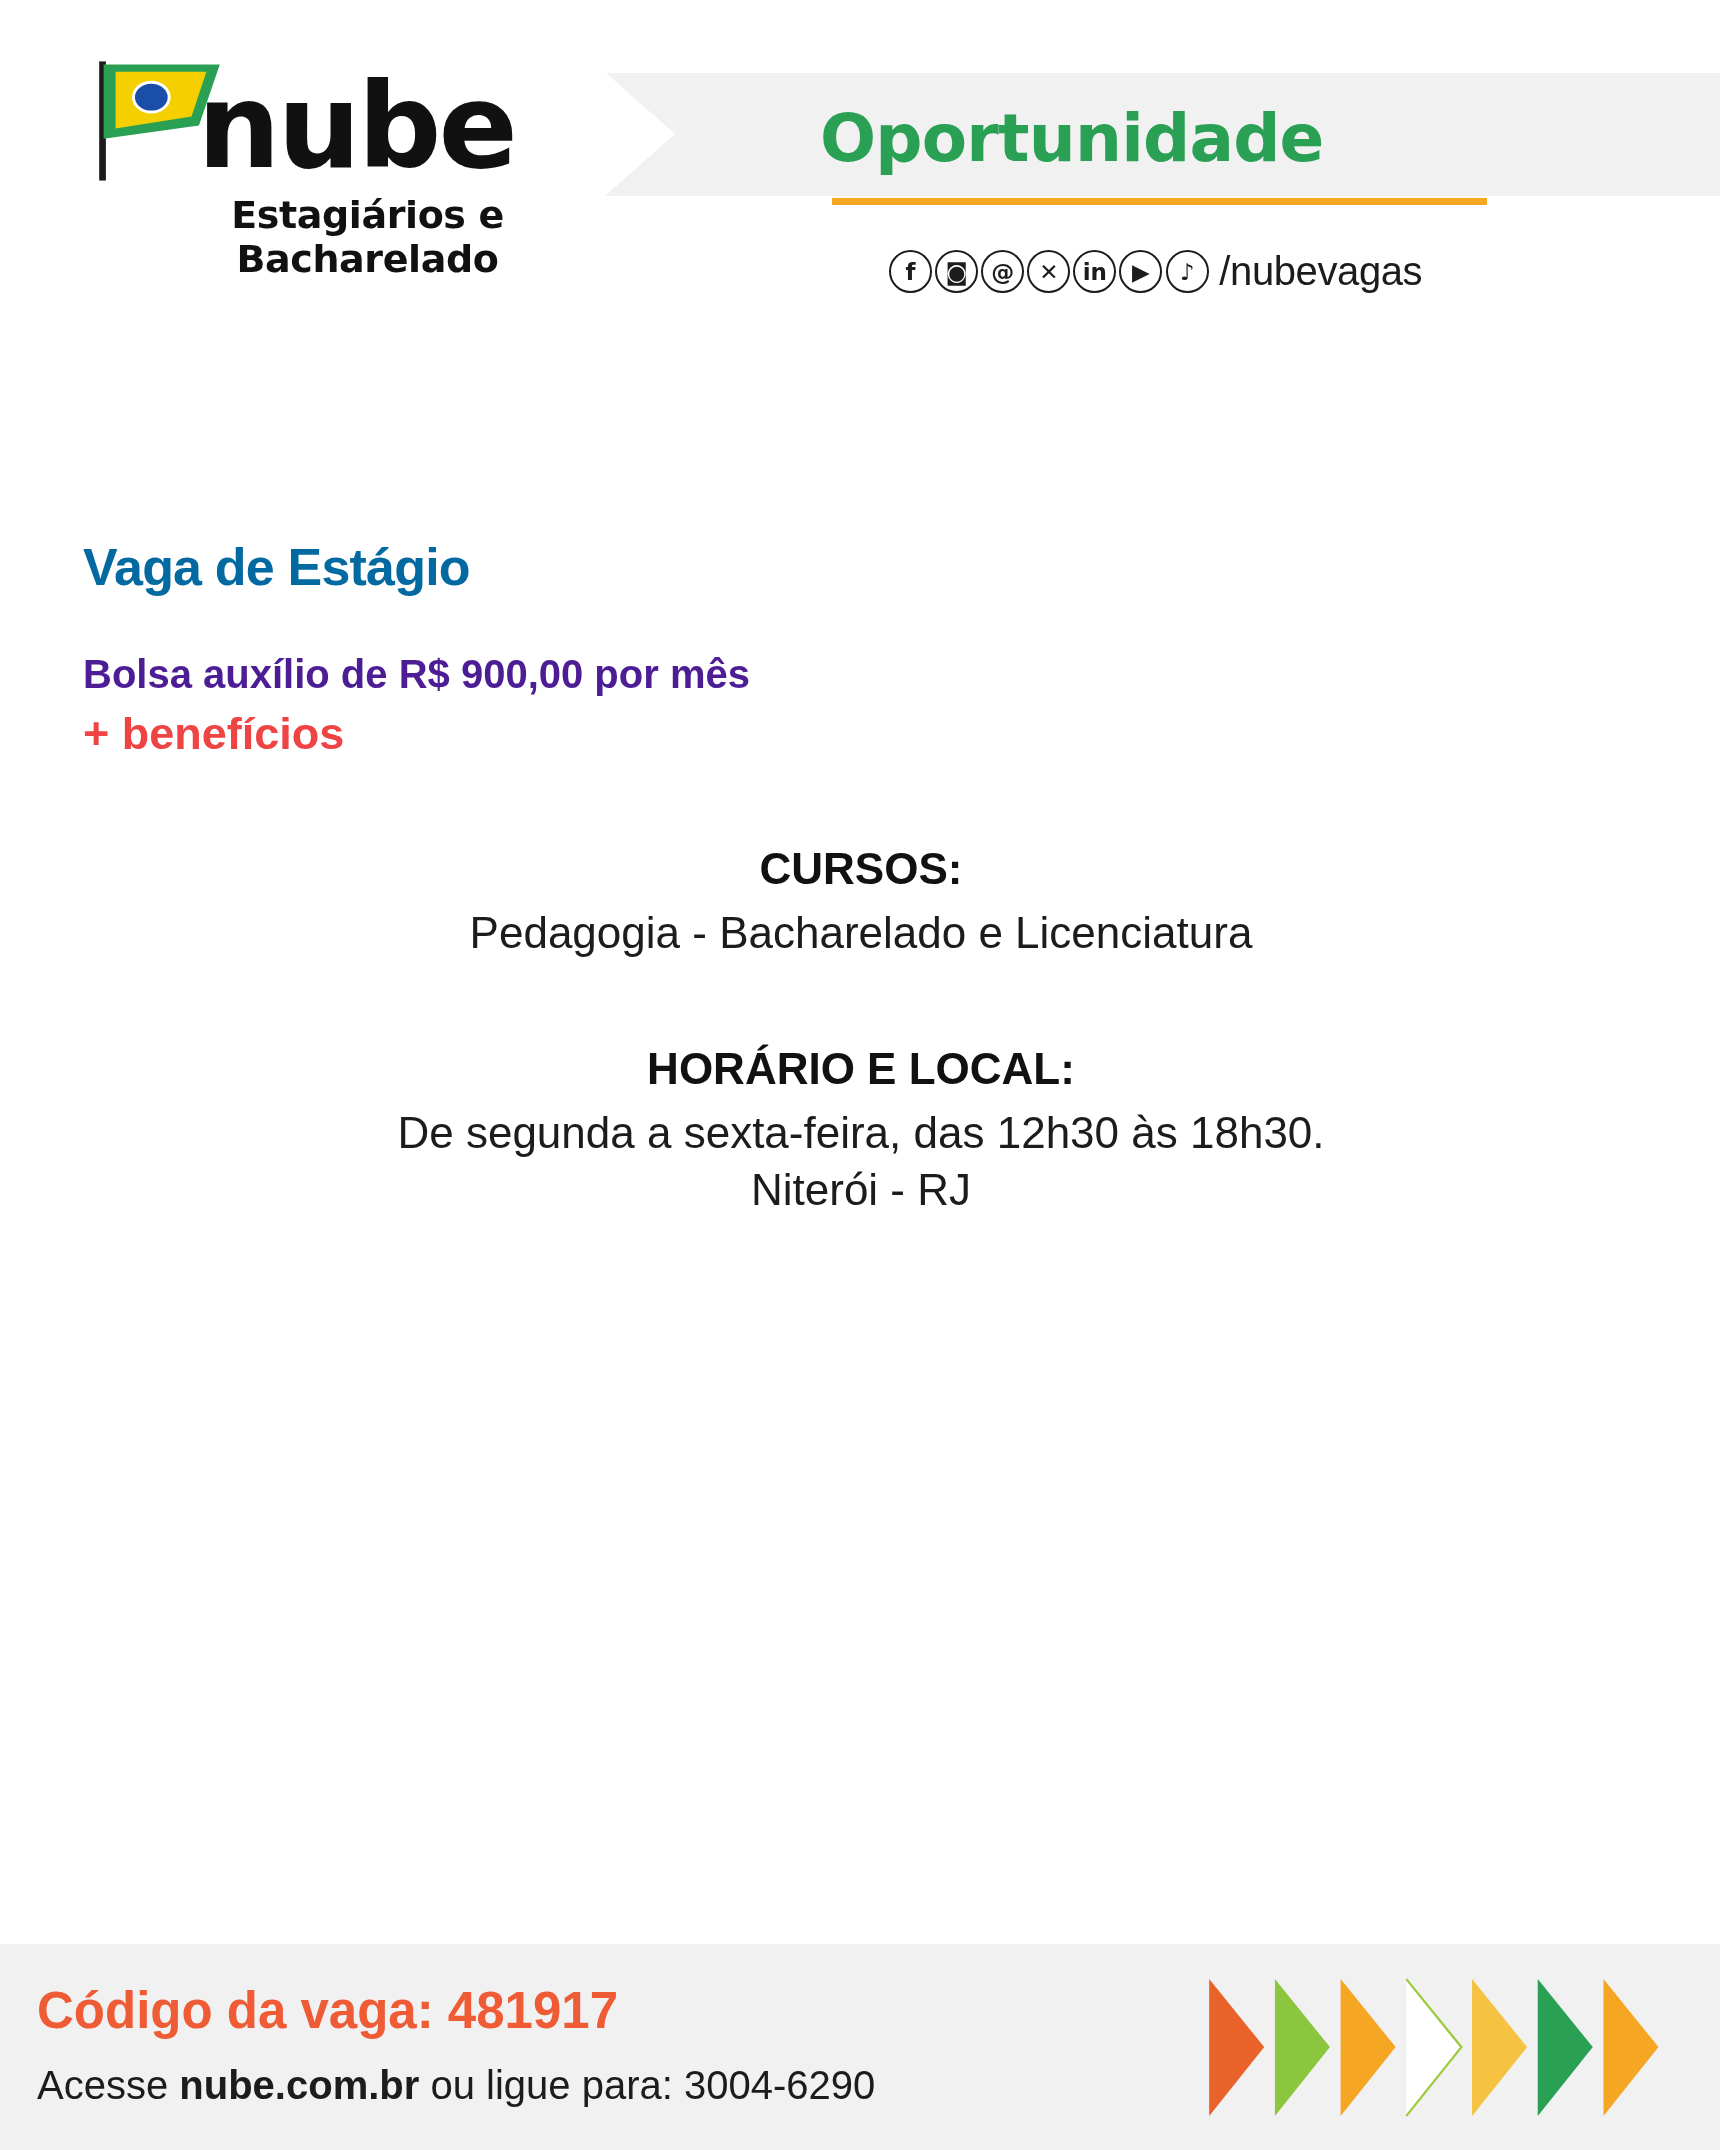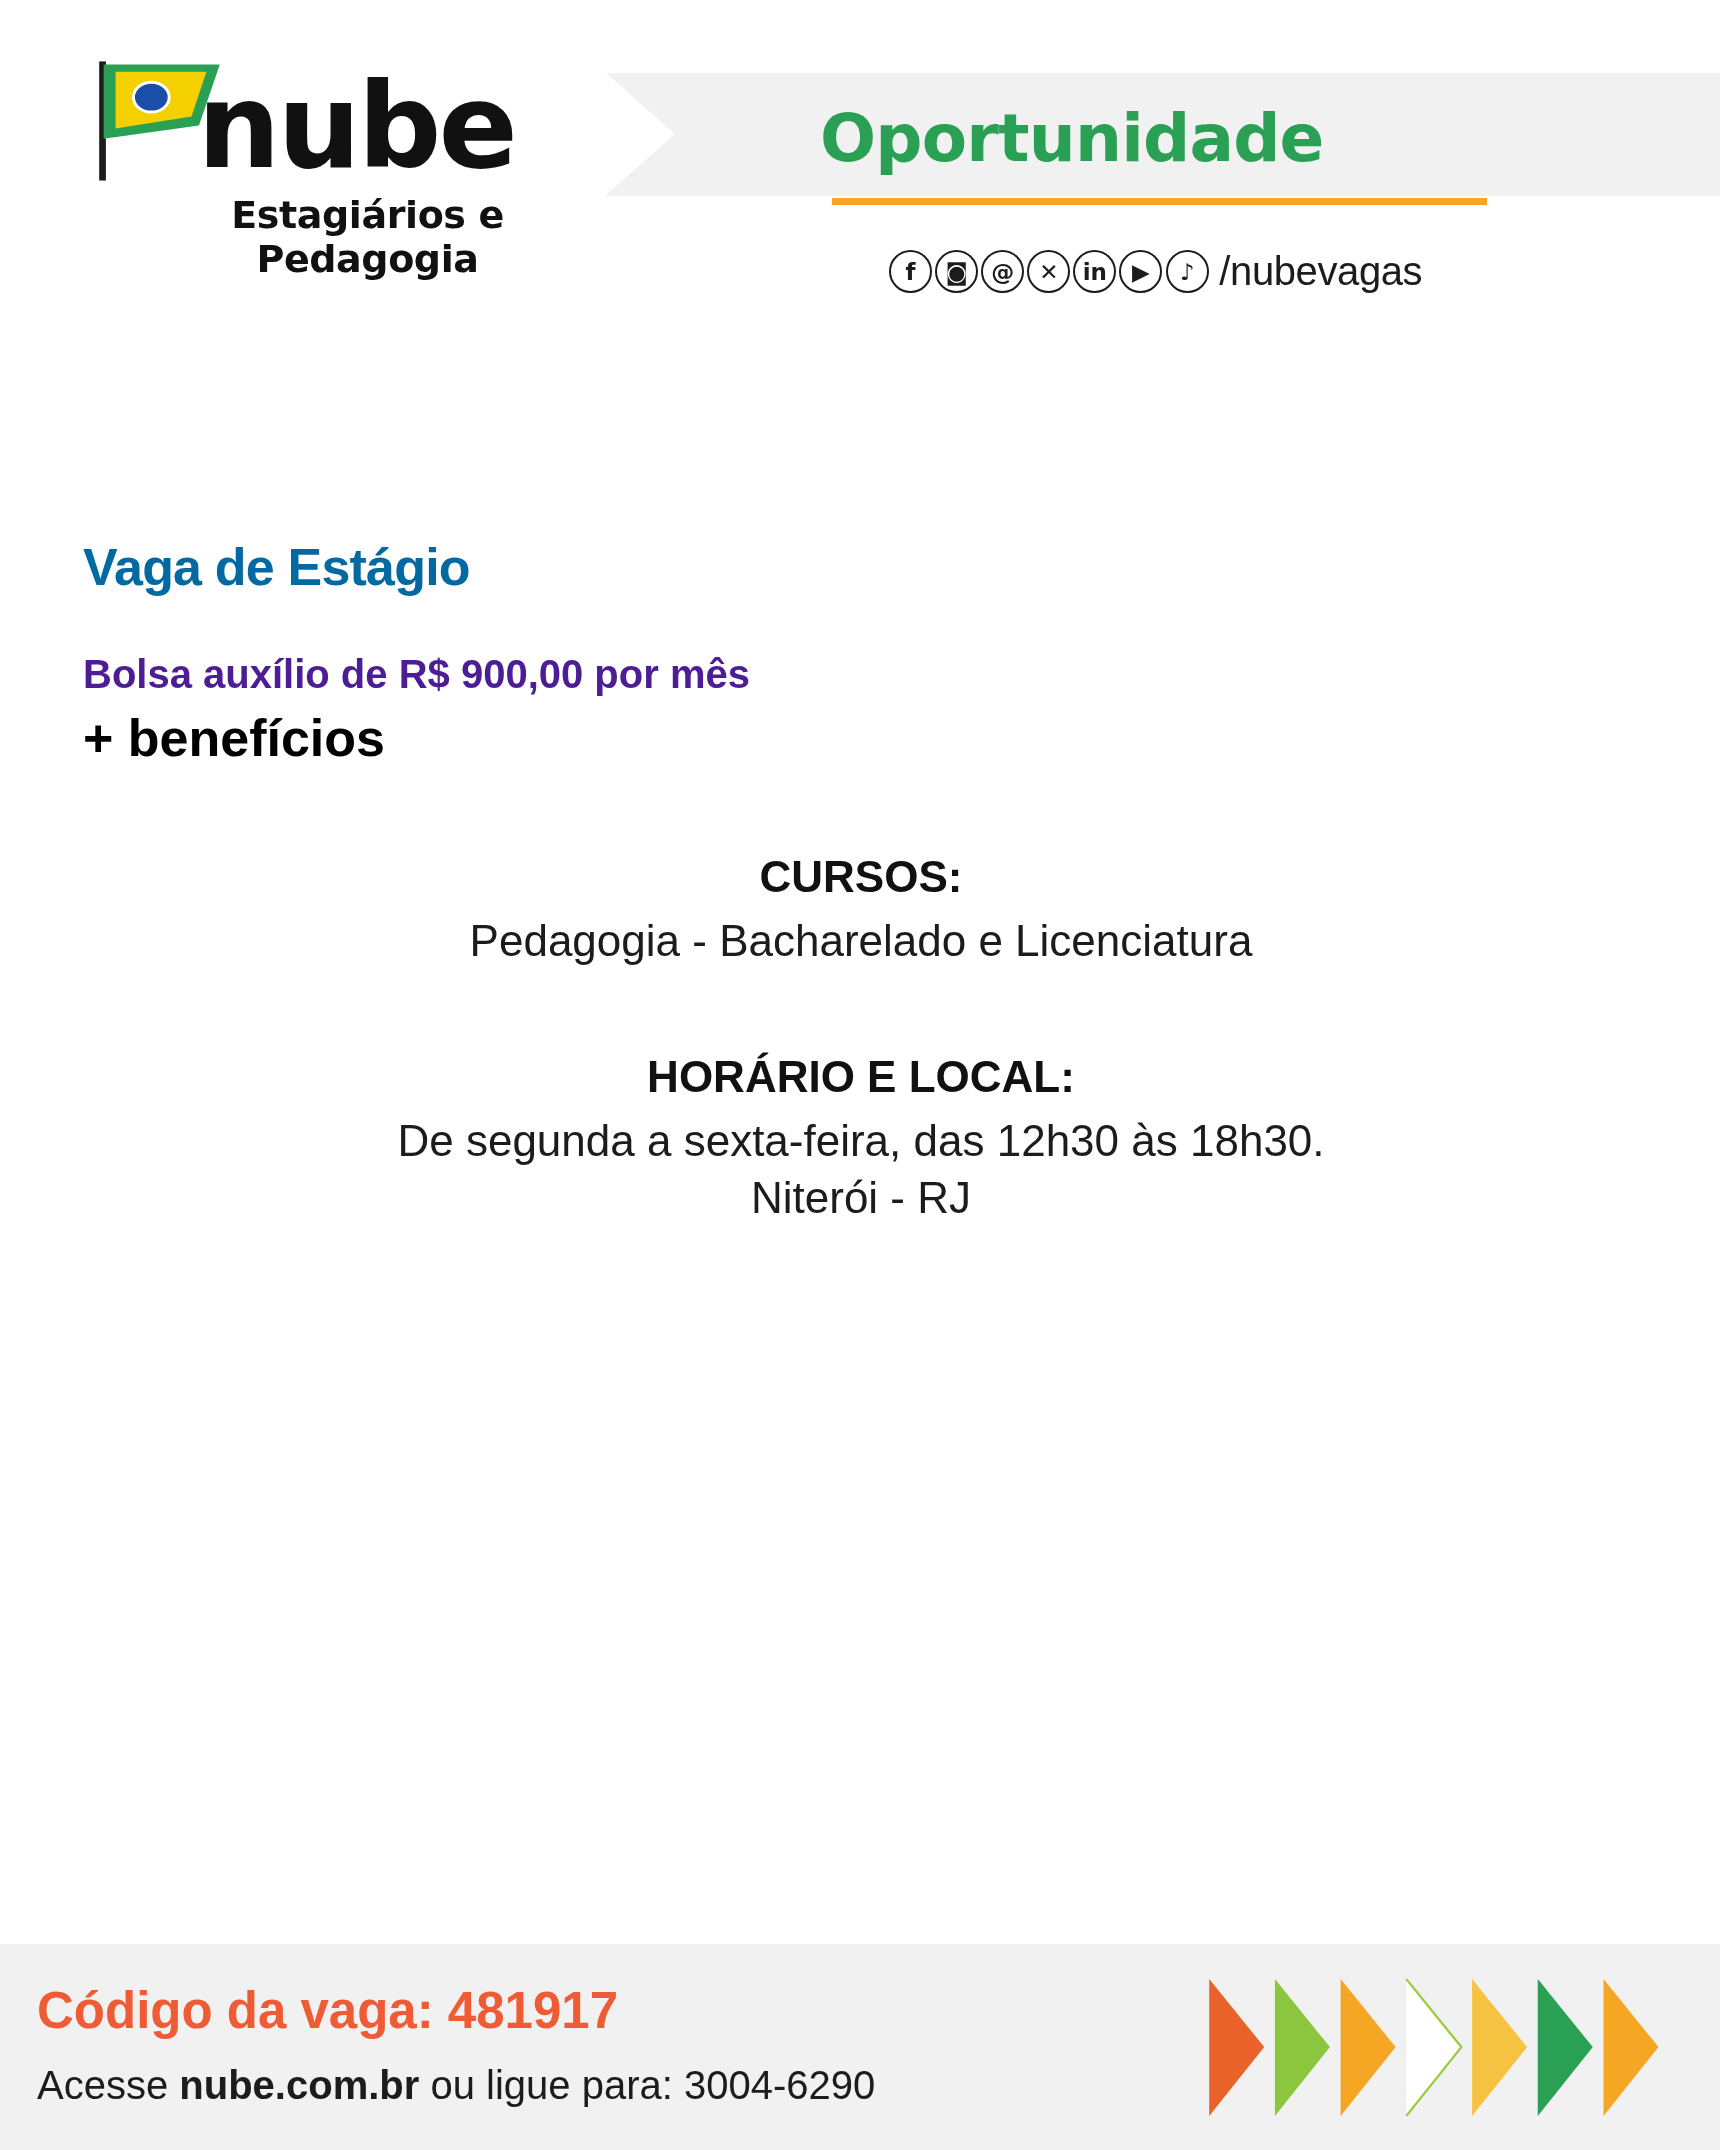--- a/index.html
+++ b/index.html
@@ -144,22 +144,22 @@
   .bolsa {
     font-family: "Liberation Sans", sans-serif;
     font-weight: bold;
     font-size: 40px;
     color: #4c1d95;
     margin: 0 0 10.7px 0;
   }
   .beneficios {
     font-family: "Liberation Sans", sans-serif;
     font-weight: bold;
-    font-size: 52px;
-    color: #000000;
+    font-size: 45px;
+    color: #ef4444;
     margin: 0;
   }
 
   .section {
     margin-top: 84px;
     text-align: center;
   }
   .section-title {
     font-family: "Liberation Sans", sans-serif;
     font-weight: bold;
@@ -223,21 +223,21 @@
 
   <div class="logo-block">
     <svg class="logo-flag" viewBox="0 0 190 180">
       <rect x="16" y="14" width="9" height="160" fill="#1c1c1c"></rect>
       <path d="M22 18 L178 18 L150 100 L22 118 Z" fill="#2aa055"></path>
       <path d="M38 28 L160 28 L140 88 L38 104 Z" fill="#f5d000"></path>
       <ellipse cx="86" cy="62" rx="26" ry="22" fill="#ffffff"></ellipse>
       <ellipse cx="86" cy="62" rx="22" ry="18" fill="#1a4ea8"></ellipse>
     </svg>
     <div class="logo-word">nube</div>
-    <div class="logo-sub">Estagiários e Pedagogia</div>
+    <div class="logo-sub">Estagiários e Bacharelado</div>
   </div>
 
   <div class="social-row">
     <div class="social-icon">f</div>
     <div class="social-icon">◙</div>
     <div class="social-icon">@</div>
     <div class="social-icon">✕</div>
     <div class="social-icon">in</div>
     <div class="social-icon">▶</div>
     <div class="social-icon">♪</div>

